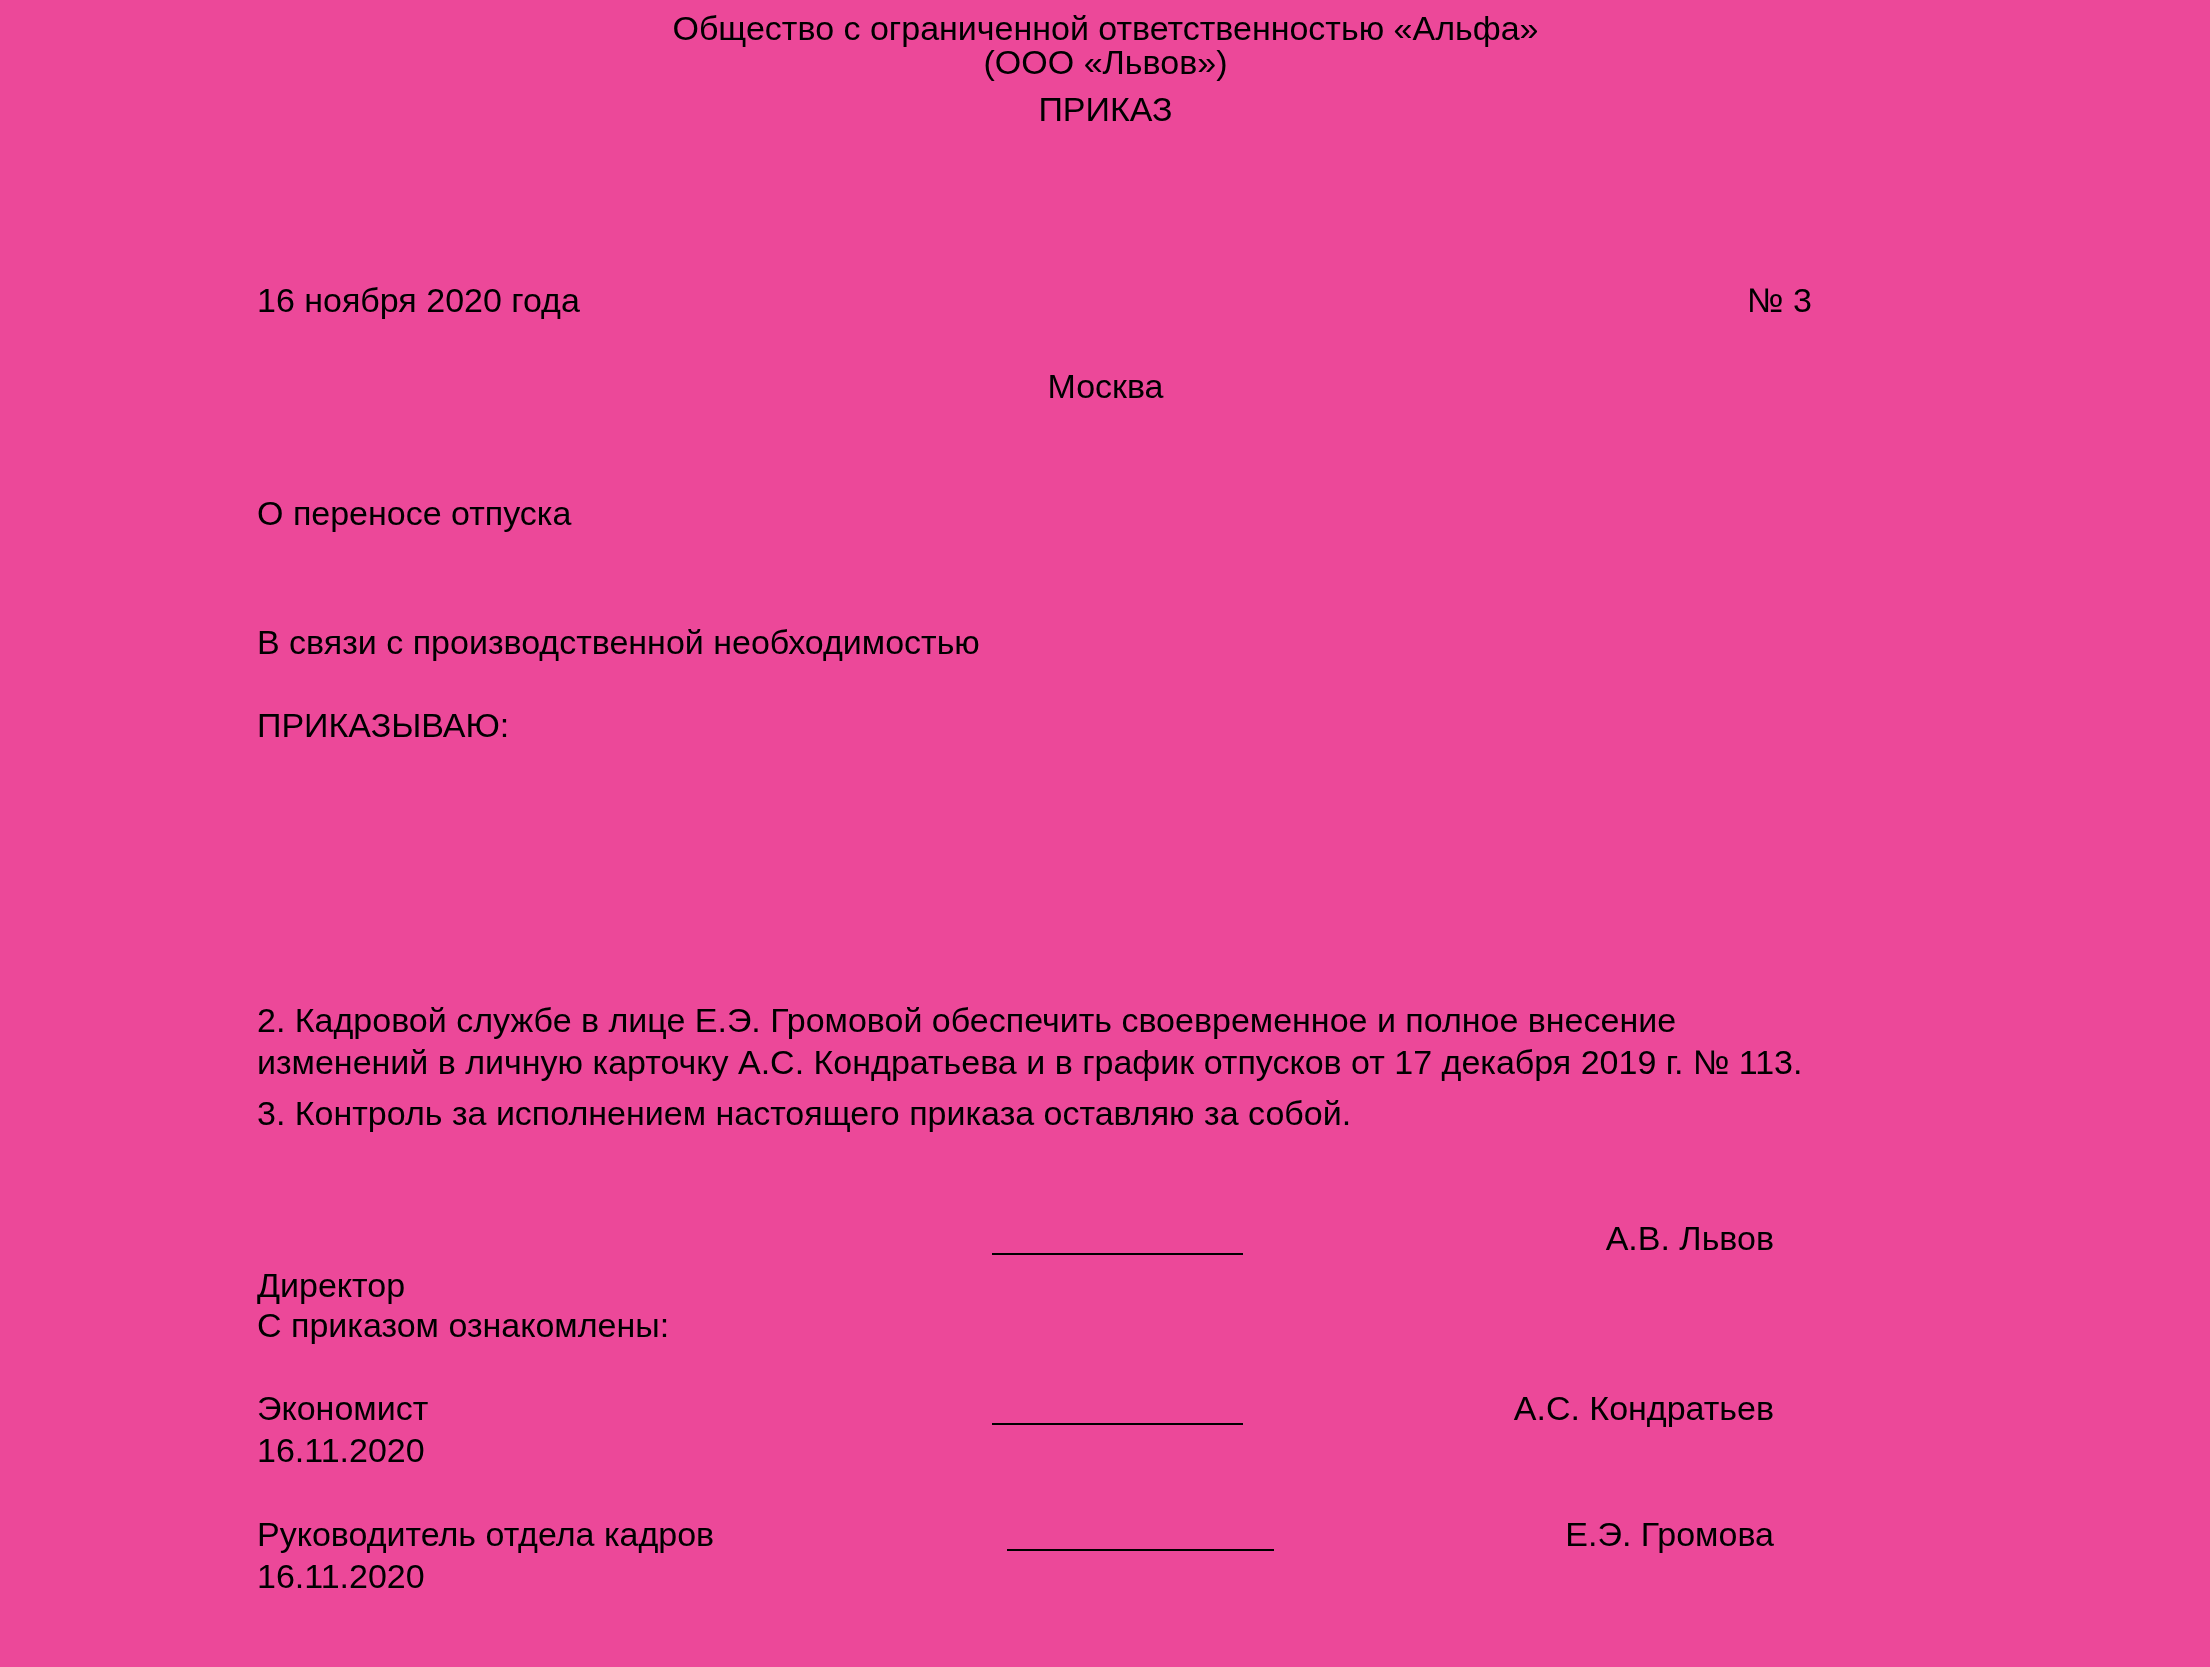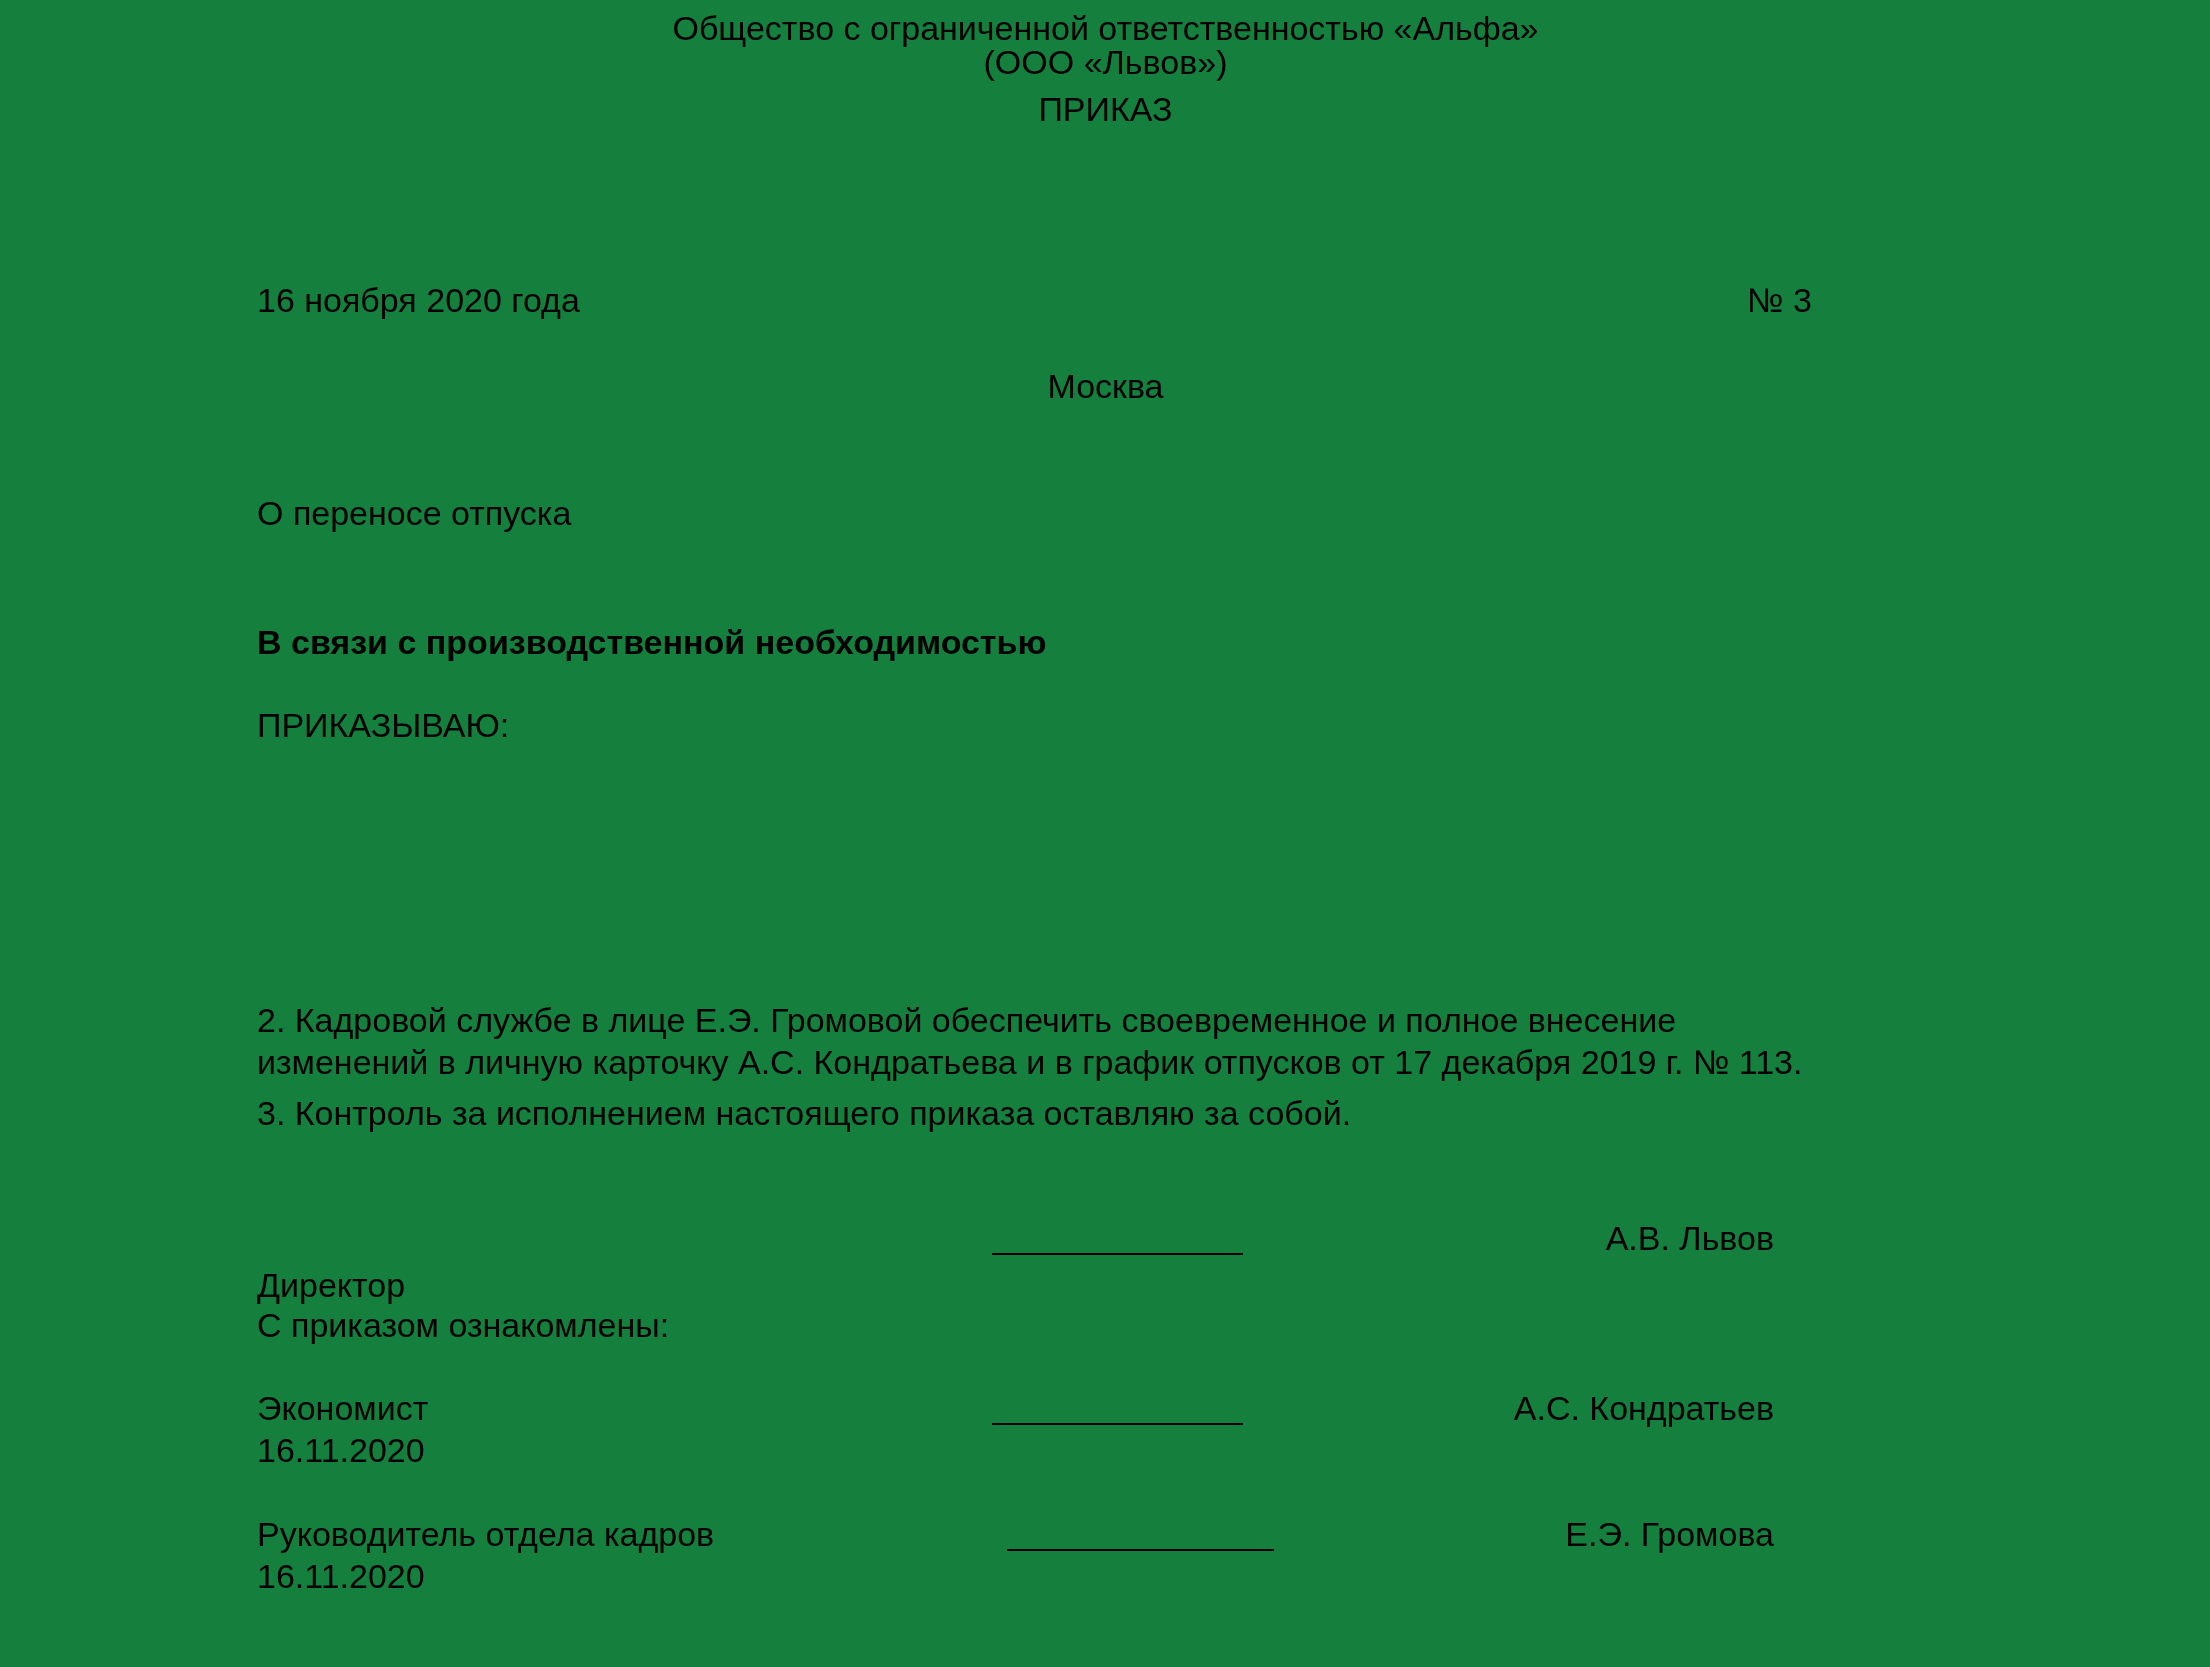--- a/index.html
+++ b/index.html
@@ -5,21 +5,21 @@
 <style>
   html, body {
     margin: 0;
     padding: 0;
     background: #ffffff;
   }
   .page {
     position: relative;
     width: 2211px;
     height: 1667px;
-    background: #15803d;
+    background: #ec4899;
     color: #000000;
     font-family: "Liberation Sans", "DejaVu Sans", sans-serif;
     font-size: 34px;
     line-height: 42px;
     overflow: hidden;
   }
   .abs { position: absolute; white-space: pre; }
   .centered {
     position: absolute;
     left: 0;
@@ -56,21 +56,21 @@
   <div class="centered" style="top: 88px;">ПРИКАЗ</div>
 
   <div class="abs" style="top: 279px; left: 257px;">16 ноября 2020 года</div>
 
   <div class="abs" style="top: 279px; left: 1747px;">№ 3</div>
 
   <div class="centered" style="top: 365px;">Москва</div>
 
   <div class="abs" style="top: 492px; left: 257px;">О переносе отпуска</div>
 
-  <div class="abs" style="top: 621px; left: 257px; font-weight: bold;">В связи с производственной необходимостью</div>
+  <div class="abs" style="top: 621px; left: 257px;">В связи с производственной необходимостью</div>
 
   <div class="abs" style="top: 704px; left: 257px;">ПРИКАЗЫВАЮ:</div>
 
 
   <div class="para" style="top: 999px;">2. Кадровой службе в лице Е.Э. Громовой обеспечить своевременное и полное внесение
 изменений в личную карточку А.С. Кондратьева и в график отпусков от 17 декабря 2019 г. № 113.</div>
 
   <div class="para" style="top: 1092px;">3. Контроль за исполнением настоящего приказа оставляю за собой.</div>
 
   <div class="abs" style="top: 1264px; left: 257px;">Директор</div>

